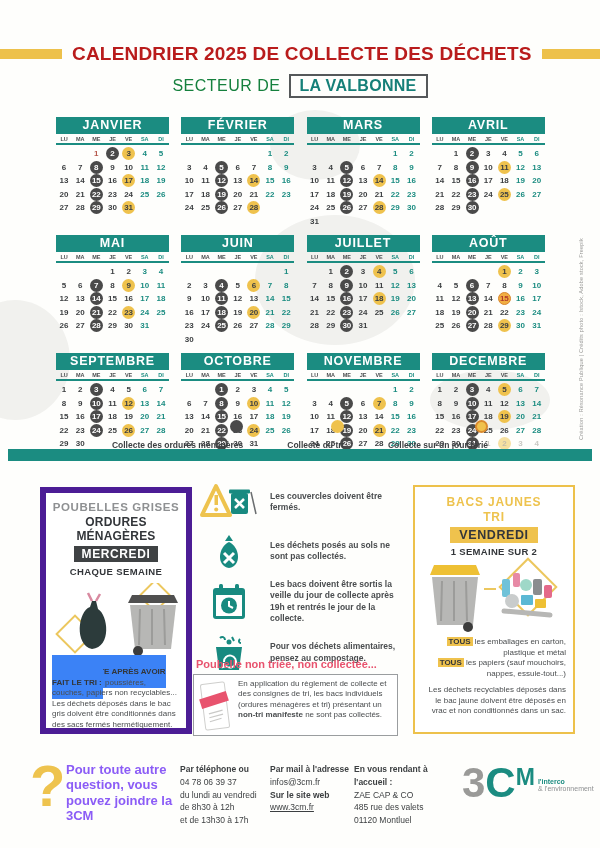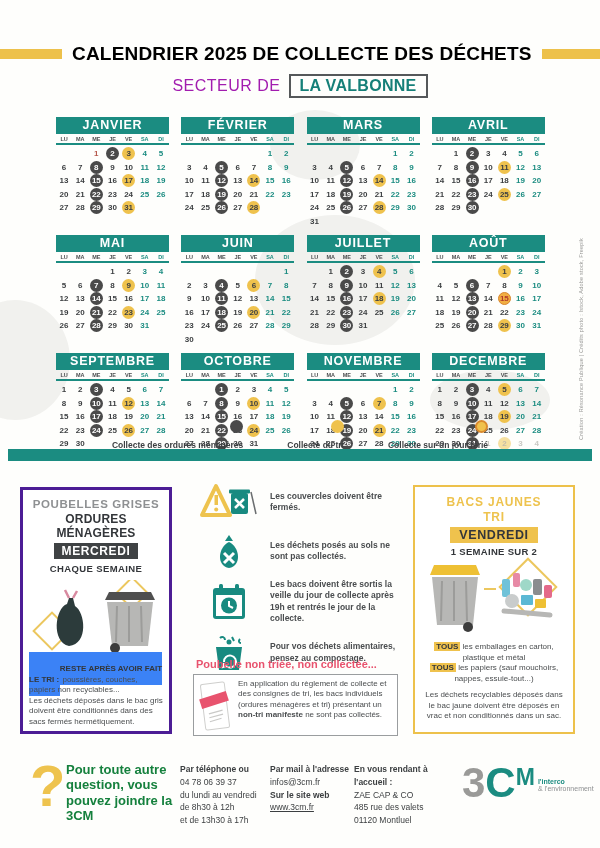--- a/index.html
+++ b/index.html
@@ -7,23 +7,23 @@
   .page { position:relative; width:600px; height:848px; background:#fefefc; margin:0 auto; overflow:hidden; }
 
   
   .wm { position:absolute; background:#f1f1ee; border-radius:50%; z-index:0; }
 
   
   .title-row { position:absolute; top:42px; left:0; width:600px; height:24px; display:flex; align-items:center; z-index:2; }
   .bar { height:10px; background:#edc14b; }
   .bar.left { width:62px; margin-right:10px; }
   .bar.right { flex:1; margin-left:10px; }
-  .main-title { font-size:19px; font-weight:800; color:#000000; letter-spacing:0.2px; white-space:nowrap; }
+  .main-title { font-size:19px; font-weight:800; color:#b91c1c; letter-spacing:0.2px; white-space:nowrap; }
   .sector-row { position:absolute; top:74px; left:0; width:600px; display:flex; justify-content:center; align-items:center; gap:8px; z-index:2; }
-  .sector-label { font-size:16px; color:#a21caf; letter-spacing:0.5px; }
+  .sector-label { font-size:16px; color:#15803d; letter-spacing:0.5px; }
   .sector-box { border:2px solid #55585a; padding:1px 9px; }
   .sector-value { font-size:16px; font-weight:800; color:#157f78; letter-spacing:0.3px; }
 
   
   .months { position:absolute; top:117px; left:56px; width:492px; display:grid; grid-template-columns:repeat(4,1fr); column-gap:9px; row-gap:7px; z-index:1; }
   .month { width:113px; }
   .month-header { background:#1b8c81; color:#fff; text-align:center; font-size:12.5px; font-weight:800; height:17px; line-height:17px; letter-spacing:0.8px; }
   .weekdays { display:grid; grid-template-columns:repeat(7,1fr); border-bottom:2px solid #1b8c81; padding:2px 0 1px; }
   .weekdays span { font-size:5.5px; font-weight:bold; color:#4a4d4f; text-align:center; }
   .weekdays span.we { color:#1b8c81; }
@@ -43,21 +43,21 @@
   .legend-item { display:flex; align-items:flex-end; gap:7px;flex-direction:column; }
   .legend-dot { width:13px; height:13px; border-radius:50%; }
   .legend-dot.dark { background:#4a4a4a; }
   .legend-dot.yellow { background:#efc24d; }
   .legend-dot.ferie { background:#f0c24d; border:2px solid #da8a2e; }
   .legend-label { font-size:8.5px; font-weight:bold; color:#3c3f41; }
 
   .divider { position:absolute; top:449px; left:8px; width:584px; height:12px; background:#1b8c81; z-index:1; }
 
   
-  .grey-box { position:absolute; top:487px; left:20px; width:152px; height:247px; border:3px solid #4c1d95; background:#fff; padding:8px 6px; text-align:center; z-index:1; }
+  .grey-box { position:absolute; top:487px; left:40px; width:152px; height:247px; border:6px solid #4c1d95; background:#fff; padding:8px 6px; text-align:center; z-index:1; }
   .gb-t1 { font-size:11.5px; font-weight:bold; color:#8e9092; letter-spacing:0.6px; }
   .gb-t2 { font-size:12px; font-weight:800; color:#33363a; letter-spacing:0.2px; margin-top:2px; }
   .badge-dark { display:inline-block; background:#3f4244; color:#fff; font-size:12px; font-weight:800; letter-spacing:0.6px; padding:1px 8px; margin-top:3px; }
   .gb-freq { font-size:9.5px; font-weight:800; color:#33363a; letter-spacing:0.4px; margin-top:4px; }
   .gb-illus { margin-top:6px; }
   .gb-body { text-align:left; font-size:8px; color:#4a4d4f; line-height:1.32; margin-top:6px; }
   .hl { background:#3b82f6; font-weight:700; color:#33363a; padding:12px 1px; }
   .gb-para { }
 
   
@@ -68,28 +68,28 @@
   .red-note { position:absolute; top:658px; left:196px; width:204px; font-size:11px; font-weight:700; color:#e8536e; z-index:1; }
   .refus-box { position:absolute; top:674px; left:193px; width:205px; height:62px; border:1.5px solid #9a9d9f; background:#fff; display:flex; gap:6px; padding:4px; z-index:1; }
   .refus-text { font-size:8px; color:#4a4d4f; line-height:1.3; }
 
   
   .yellow-box { position:absolute; top:485px; left:413px; width:162px; height:249px; border:2px solid #edc14b; background:#fff; padding:8px 7px; text-align:center; z-index:1; }
   .yb-t1 { font-size:12px; font-weight:800; color:#eec34e; letter-spacing:0.8px; }
   .yb-t2 { font-size:12px; font-weight:800; color:#eec34e; letter-spacing:0.8px; margin-top:1px; }
   .badge-yellow { display:inline-block; background:#efc24d; color:#33363a; font-size:12.5px; font-weight:800; letter-spacing:0.6px; padding:1px 9px; margin-top:3px; }
   .yb-freq { font-size:9.5px; font-weight:800; color:#33363a; letter-spacing:0.3px; margin-top:3px; }
-  .yb-body { text-align:center; font-size:8px; color:#4a4d4f; line-height:1.32; margin-top:5px; }
+  .yb-body { text-align:right; font-size:8px; color:#4a4d4f; line-height:1.32; }
   .tag { background:#efc24d; color:#33363a; font-weight:800; padding:0 2px; }
   .yb-para { margin-top:6px; }
 
   
   .footer { position:absolute; top:758px; left:0; width:600px; z-index:1; }
   .qmark { position:absolute; left:30px; top:0; font-size:58px; font-weight:800; color:#eec34e; line-height:0.95; }
-  .f-question { position:absolute; left:66px; top:4px; width:110px; font-size:13px; font-weight:800; color:#15803d; line-height:1.18; }
+  .f-question { position:absolute; left:66px; top:4px; width:110px; font-size:13px; font-weight:800; color:#8b5cf6; line-height:1.18; }
   .f-col { position:absolute; top:5px; font-size:8.5px; color:#3c3f41; line-height:1.5; }
   .f-col .b { font-weight:800; }
   .f-phone { left:180px; width:92px; }
   .f-mail  { left:270px; width:86px; }
   .f-office{ left:354px; width:92px; }
   .f-link { text-decoration:underline; color:#3c3f41; }
   .logo { position:absolute; left:462px; top:6px; display:flex; align-items:flex-start; }
   .logo-3 { font-size:42px; font-weight:800; color:#9a9a98; line-height:0.9; }
   .logo-c { font-size:42px; font-weight:800; color:#1b8c81; line-height:0.9; }
   .logo-m { font-size:23px; font-weight:800; color:#1b8c81; line-height:1; margin-top:2px; }

